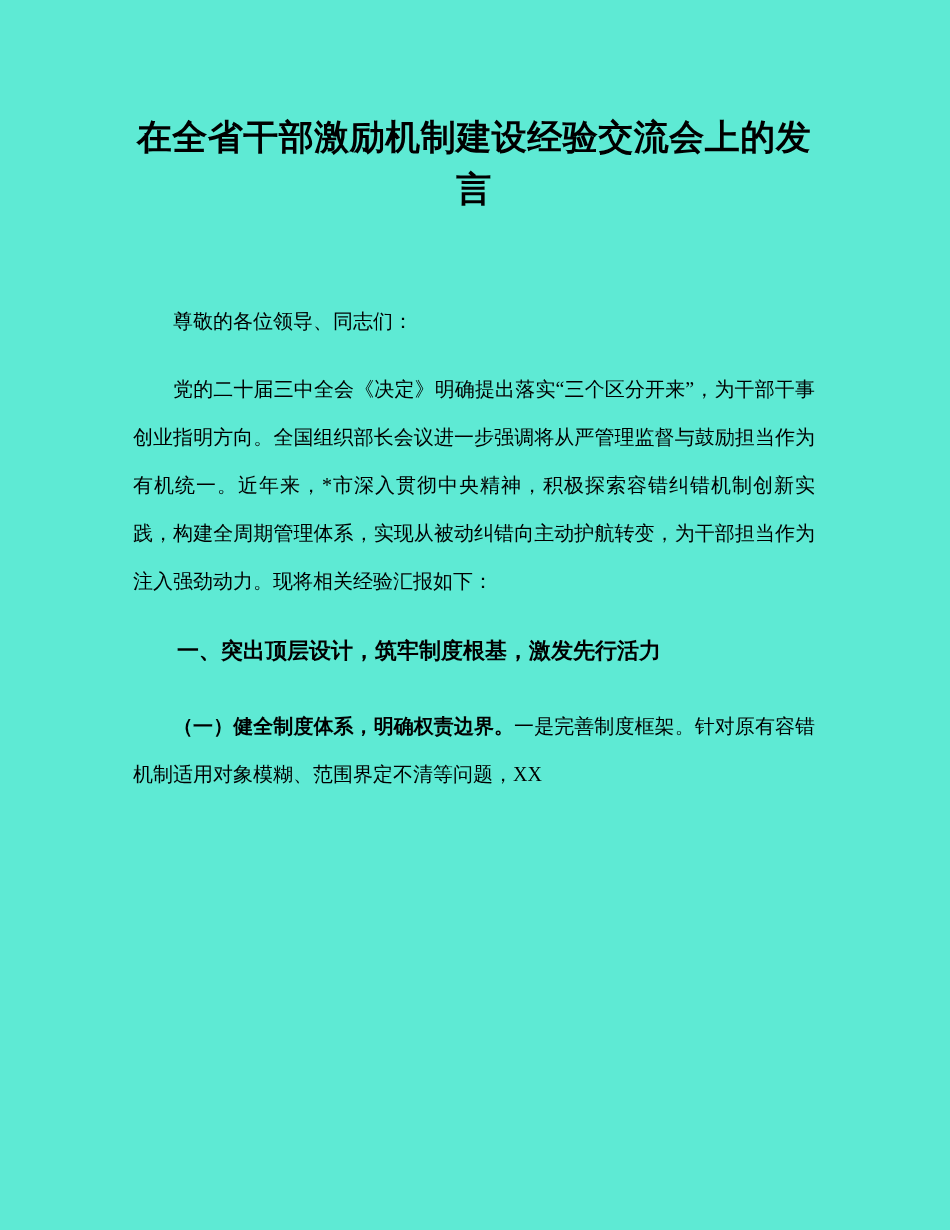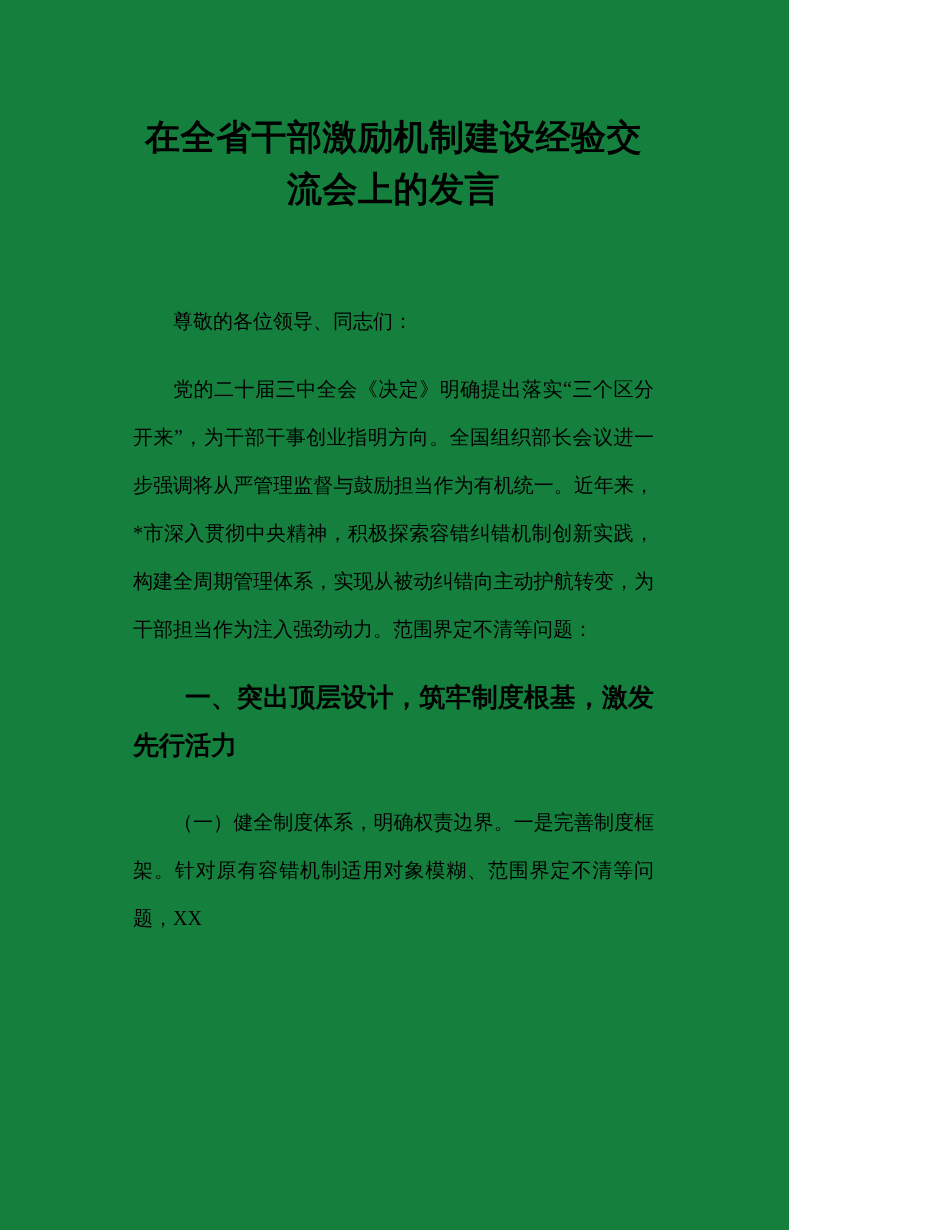--- a/index.html
+++ b/index.html
@@ -3,23 +3,23 @@
 <meta charset="utf-8">
 <style>
   html, body {
     margin: 0;
     padding: 0;
     background: #ffffff;
   }
   .page {
     position: relative;
     box-sizing: border-box;
-    width: 789px;
+    width: 950px;
     height: 1230px;
-    background: #15803d;
+    background: #5eead4;
     color: #000000;
     padding: 112px 135px 0 133px;
     overflow: hidden;
     font-family: "Liberation Serif", serif;
   }
   .doc-title {
     margin: 0;
     font-family: "Liberation Serif", serif;
     font-weight: bold;
     font-size: 35px;
@@ -33,44 +33,44 @@
     line-height: 48px;
     text-align: justify;
     text-indent: 2em;
     font-family: "Liberation Serif", serif;
     font-weight: normal;
   }
   .greeting   { margin-top: 81px; }
   .p-intro    { margin-top: 20px; }
   .h-section {
     margin: 22px 0 0 0;
-    font-family: Liberation Mono, monospace;
+    font-family: Liberation Sans, sans-serif;
     font-weight: bold;
-    font-size: 26px;
+    font-size: 22px;
     line-height: 48px;
     text-indent: 2em;
     text-align: justify;
   }
   .p-section  { margin-top: 19px; }
   .p-sub      { margin-top: 27px; }
   .lead-bold {
     font-family: "Liberation Sans", sans-serif;
-    font-weight: normal;
+    font-weight: bold;
   }
 </style>
 </head>
 <body>
 
 <div class="page">
 
   <h1 class="doc-title">在全省干部激励机制建设经验交流会上的发言</h1>
 
   <p class="para greeting">尊敬的各位领导、同志们：</p>
 
-  <p class="para p-intro">党的二十届三中全会《决定》明确提出落实“三个区分开来”，为干部干事创业指明方向。全国组织部长会议进一步强调将从严管理监督与鼓励担当作为有机统一。近年来，*市深入贯彻中央精神，积极探索容错纠错机制创新实践，构建全周期管理体系，实现从被动纠错向主动护航转变，为干部担当作为注入强劲动力。范围界定不清等问题：</p>
+  <p class="para p-intro">党的二十届三中全会《决定》明确提出落实“三个区分开来”，为干部干事创业指明方向。全国组织部长会议进一步强调将从严管理监督与鼓励担当作为有机统一。近年来，*市深入贯彻中央精神，积极探索容错纠错机制创新实践，构建全周期管理体系，实现从被动纠错向主动护航转变，为干部担当作为注入强劲动力。现将相关经验汇报如下：</p>
 
   <h2 class="h-section">一、突出顶层设计，筑牢制度根基，激发先行活力</h2>
 
 
   <p class="para p-sub">
     <span class="lead-bold">（一）健全制度体系，明确权责边界。</span><span>一是完善制度框架。针对原有容错机制适用对象模糊、范围界定不清等问题，XX</span>
   </p>
 
 </div>
 

